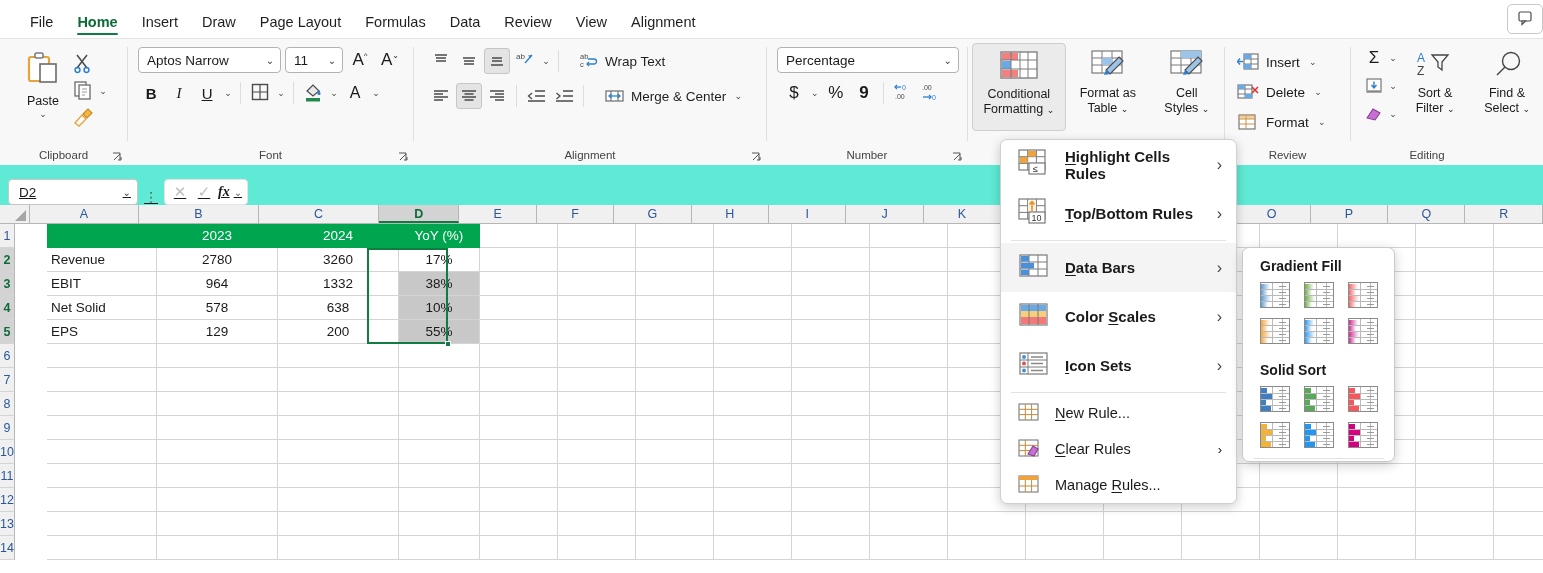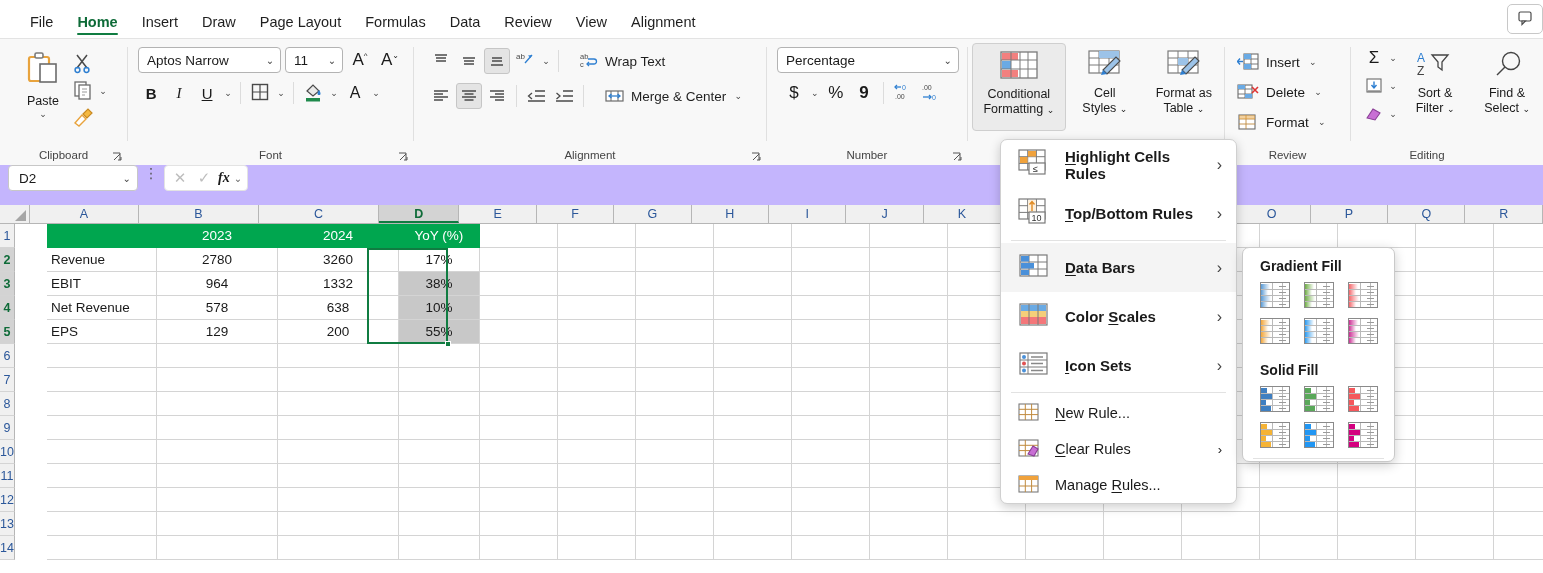--- a/index.html
+++ b/index.html
@@ -55,21 +55,21 @@
             display:flex; align-items:center; padding:0 6px 0 8px; font-size:13.5px; }
 
   .bigbtn { width:92px; display:flex; flex-direction:column; align-items:center; padding-top:5px; border-radius:4px; }
   .bigbtn .t { font-size:12.5px; text-align:center; line-height:15px; margin-top:3px; }
   .bigbtn.pressed { background:#ebebeb; border:1px solid #cfcfcf; }
 
   .cellbtn { display:flex; align-items:center; gap:7px; height:30px; padding:0 6px 0 2px; }
   .cellbtn .t { font-size:13.5px; }
 
   
-  .fbar { height:40px; display:flex; align-items:flex-start; padding:0 8px; gap:6px; background:#c4b5fd; }
+  .fbar { height:40px; display:flex; align-items:flex-end; padding:0 8px; gap:6px; background:#5eead4;text-decoration:underline; }
   .namebox { width:130px; height:26px; border:1px solid #c7c7c7; border-radius:4px; background:#fff;
              display:flex; align-items:center; padding:0 6px 0 10px; font-size:13.5px; }
   .dots { width:14px; text-align:center; color:#555; font-size:14px; letter-spacing:0; }
   .fxgrp { height:26px; border:1px solid #e3e3e3; border-radius:4px; background:#fff;
            display:flex; align-items:center; padding:0 5px; gap:4px; }
   .finput { flex:1; height:26px; border:1px solid #e3e3e3; border-radius:4px; background:#fff;
             display:flex; align-items:center; padding:0 10px; font-size:14px;
             font-family:"Liberation Sans", sans-serif; }
 
   
@@ -418,49 +418,49 @@
             <rect x="3" y="21" width="16" height="7" fill="#f2807f"></rect>
             <path d="M12 3v26M21 3v26M29 3v26M2 11h36M2 20h36" stroke="#7a7a7a" stroke-width="1"></path>
           </svg>
         </span>
         <span class="t">
           <span>Conditional</span><br>
           <span>Formatting</span>
           <span style="font-size:9px"> ⌄</span>
         </span>
       </div>
+      <div class="bigbtn" style="width:80px">
+        <span>
+          <svg width="40" height="32" viewBox="0 0 40 32">
+            <rect x="4" y="3" width="30" height="22" fill="#fff" stroke="#7a7a7a" stroke-width="1.2"></rect>
+            <path d="M14 3v22M24 3v22M4 10h30M4 17h30" stroke="#7a7a7a" stroke-width="1"></path>
+            <rect x="14" y="10" width="10" height="7" fill="#9cc3e8"></rect>
+            <path d="M18 22 L31 9 l4 4 L22 26 Z" fill="#9cc3e8" stroke="#4a4a4a" stroke-width="1.1"></path>
+            <path d="M16 27 l2-5 4 4 Z" fill="#2e7fd1"></path>
+          </svg>
+        </span>
+        <span class="t">
+          <span>Format as</span><br>
+          <span>Table</span>
+          <span style="font-size:9px"> ⌄</span>
+        </span>
+      </div>
       <div class="bigbtn" style="width:74px">
         <span>
           <svg width="40" height="32" viewBox="0 0 40 32">
             <rect x="4" y="3" width="30" height="22" fill="#fff" stroke="#7a7a7a" stroke-width="1.2"></rect>
             <path d="M14 3v22M24 3v22M4 10h30M4 17h30" stroke="#7a7a7a" stroke-width="1"></path>
             <rect x="14" y="3" width="20" height="7" fill="#9cc3e8"></rect>
             <path d="M18 22 L31 9 l4 4 L22 26 Z" fill="#9cc3e8" stroke="#4a4a4a" stroke-width="1.1"></path>
             <path d="M16 27 l2-5 4 4 Z" fill="#2e7fd1"></path>
           </svg>
         </span>
         <span class="t">
           <span>Cell</span><br>
           <span>Styles</span>
-          <span style="font-size:9px"> ⌄</span>
-        </span>
-      </div>
-      <div class="bigbtn" style="width:80px">
-        <span>
-          <svg width="40" height="32" viewBox="0 0 40 32">
-            <rect x="4" y="3" width="30" height="22" fill="#fff" stroke="#7a7a7a" stroke-width="1.2"></rect>
-            <path d="M14 3v22M24 3v22M4 10h30M4 17h30" stroke="#7a7a7a" stroke-width="1"></path>
-            <rect x="14" y="10" width="10" height="7" fill="#9cc3e8"></rect>
-            <path d="M18 22 L31 9 l4 4 L22 26 Z" fill="#9cc3e8" stroke="#4a4a4a" stroke-width="1.1"></path>
-            <path d="M16 27 l2-5 4 4 Z" fill="#2e7fd1"></path>
-          </svg>
-        </span>
-        <span class="t">
-          <span>Format as</span><br>
-          <span>Table</span>
           <span style="font-size:9px"> ⌄</span>
         </span>
       </div>
     </div>
     <div class="grp-label"></div>
   </div>
   <div class="grp-sep"></div>
 
   <div class="grp" style="width:128px">
     <div class="grp-body" style="flex-direction:column; padding:8px 0 0 10px;">
@@ -675,21 +675,21 @@
         <div class="gc" style="width:78px"></div>
         <div class="gc" style="width:78px"></div>
         <div class="gc" style="width:78px"></div>
         <div class="gc" style="width:78px"></div>
         <div class="gc" style="width:78px"></div>
         <div class="gc" style="width:78px"></div>
         <div class="gc" style="width:78px"></div>
       </div>
 
       <div class="grow">
-        <div class="gc" style="width:110px">Net Revenue</div>
+        <div class="gc" style="width:110px">Net Solid</div>
         <div class="gc num" style="width:121px">578</div>
         <div class="gc num" style="width:121px">638</div>
         <div class="gc num selcell" style="width:81px">10%</div>
         <div class="gc" style="width:78px"></div>
         <div class="gc" style="width:78px"></div>
         <div class="gc" style="width:78px"></div>
         <div class="gc" style="width:78px"></div>
         <div class="gc" style="width:78px"></div>
         <div class="gc" style="width:78px"></div>
         <div class="gc" style="width:78px"></div>
@@ -1101,21 +1101,21 @@
       <div class="bar" style="top:7px;width:7px;background:linear-gradient(90deg,#cc2f94,#ffffff)"></div>
       <div class="bar" style="top:13px;width:10px;background:linear-gradient(90deg,#cc2f94,#ffffff)"></div>
       <div class="bar" style="top:19px;width:7px;background:linear-gradient(90deg,#cc2f94,#ffffff)"></div>
       <div class="tick" style="top:3px"></div>
         <div class="tick" style="top:9px"></div>
         <div class="tick" style="top:15px"></div>
         <div class="tick" style="top:21px"></div>
     </div>
   </div>
 
-  <div class="subttl">Solid Fill</div>
+  <div class="subttl">Solid Sort</div>
   <div class="swgrid">
     <div class="sw">
       <div class="vl" style="left:11px"></div>
         <div class="vl" style="left:21px"></div>
       <div class="hl2" style="top:6px"></div>
         <div class="hl2" style="top:12px"></div>
         <div class="hl2" style="top:18px"></div>
       <div class="bar" style="top:1px;width:6px;background:#3f7fc1"></div>
       <div class="bar" style="top:7px;width:11px;background:#3f7fc1"></div>
       <div class="bar" style="top:13px;width:5px;background:#3f7fc1"></div>

